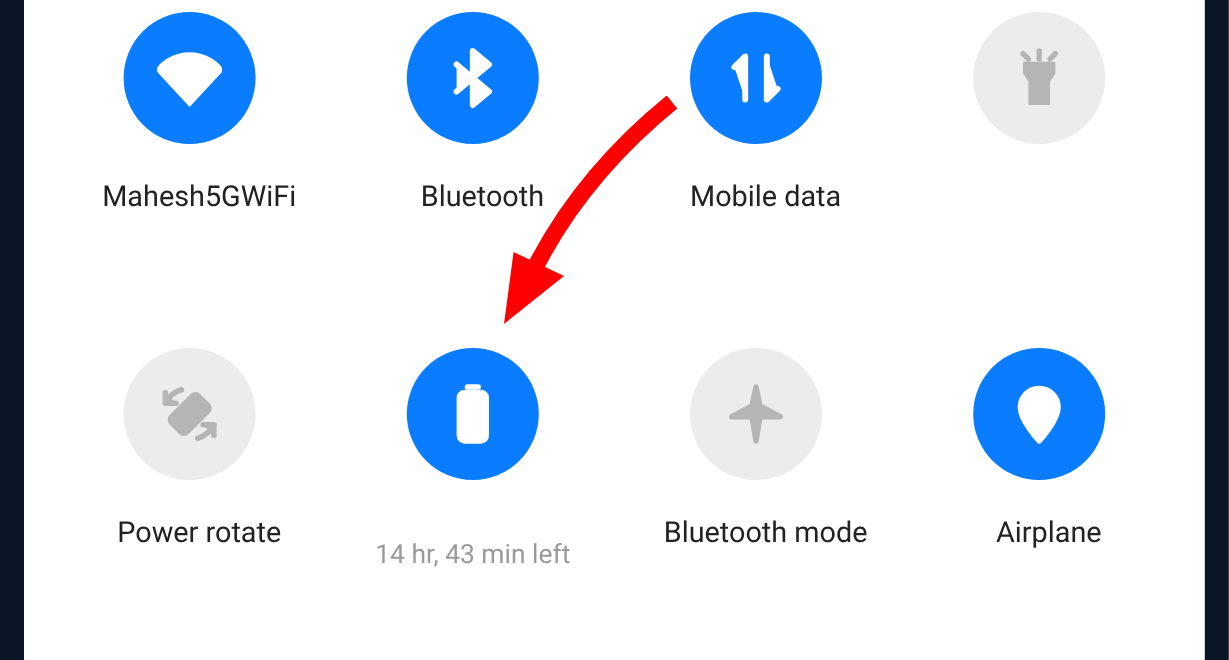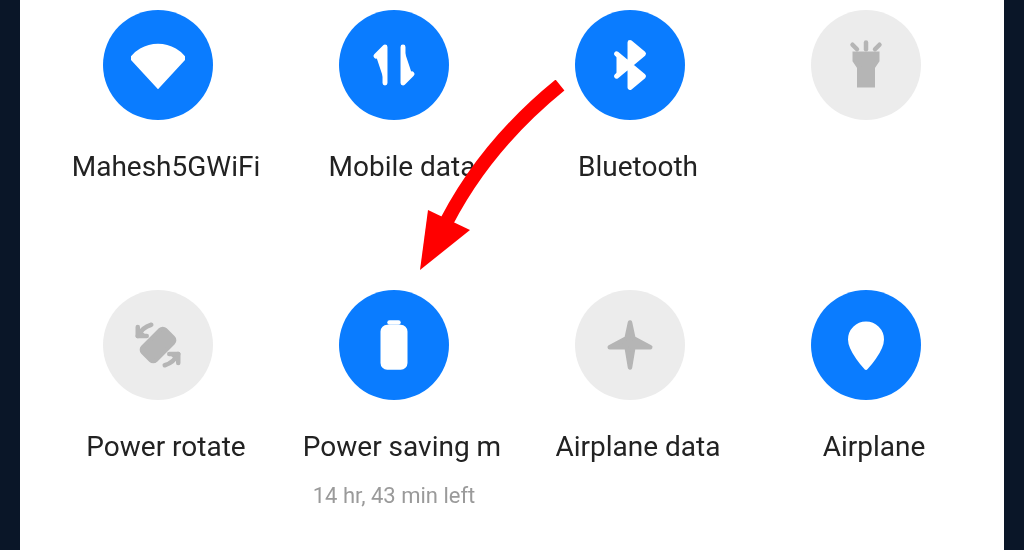--- a/index.html
+++ b/index.html
@@ -44,21 +44,21 @@
     display: flex;
     align-items: center;
     justify-content: center;
     margin-bottom: 30px;
   }
   .circle.on { background: #0a7cff; }
   .circle.on svg { stroke: #ffffff; fill: #ffffff; }
   .circle.off { background: #ececec; }
   .circle.off svg { stroke: #b5b5b5; fill: #b5b5b5; }
   .label {
-    font-size: 28px;
+    font-size: 24px;
     color: #222;
     white-space: nowrap;
     overflow: hidden;
     text-overflow: clip;
     max-width: 210px;
     text-align: center;
     margin-left: 16px;
   }
   .sublabel {
     font-size: 22px;
@@ -91,34 +91,34 @@
         <svg class="ico" viewBox="0 0 24 24">
             <path d="M12 3 C6 3 1.5 6.5 0 9 L12 22 L24 9 C22.5 6.5 18 3 12 3 Z" fill="#fff"></path>
           </svg>
       </div>
       <div class="label">Mahesh5GWiFi</div>
     </div>
 
     <div class="tile">
       <div class="circle on">
         <svg class="ico" viewBox="0 0 24 24" stroke="#fff" stroke-width="2.2" fill="none" stroke-linecap="round" stroke-linejoin="round">
+          <path d="M6 7 L18 17 L12 22 V2 L18 7 L6 17"></path>
+        </svg>
+      </div>
+      <div class="label">Bluetooth</div>
+    </div>
+
+    <div class="tile">
+      <div class="circle on">
+        <svg class="ico" viewBox="0 0 24 24" stroke="#fff" stroke-width="2.2" fill="none" stroke-linecap="round" stroke-linejoin="round">
           <path d="M8 20 V4 L4 8"></path>
             <path d="M16 4 V20 L20 16"></path>
         </svg>
       </div>
       <div class="label">Mobile data</div>
-    </div>
-
-    <div class="tile">
-      <div class="circle on">
-        <svg class="ico" viewBox="0 0 24 24" stroke="#fff" stroke-width="2.2" fill="none" stroke-linecap="round" stroke-linejoin="round">
-          <path d="M6 7 L18 17 L12 22 V2 L18 7 L6 17"></path>
-        </svg>
-      </div>
-      <div class="label">Bluetooth</div>
     </div>
 
     <div class="tile">
       <div class="circle off">
         <svg class="ico" viewBox="0 0 24 24" stroke="#b5b5b5" stroke-width="2" fill="none" stroke-linecap="round">
           <path d="M7 7 H17 V10 L15 13 V21 H9 V13 L7 10 Z"></path>
           <line x1="12" y1="2" x2="12" y2="5"></line>
           <line x1="6" y1="3" x2="8" y2="5"></line>
           <line x1="18" y1="3" x2="16" y2="5"></line>
         </svg>
@@ -140,31 +140,30 @@
 
     <div class="tile">
       <div class="circle on">
         <svg class="ico" viewBox="0 0 24 24" stroke="#fff" stroke-width="2" fill="none" stroke-linecap="round" stroke-linejoin="round">
           <rect x="7" y="4" width="10" height="18" rx="2"></rect>
           <line x1="10" y1="2" x2="14" y2="2"></line>
           <line x1="12" y1="9" x2="12" y2="17"></line>
           <line x1="8.5" y1="13" x2="15.5" y2="13"></line>
         </svg>
       </div>
-      <div class="label">Power saving m</div>
       <div class="sublabel">14 hr, 43 min left</div>
     </div>
 
     <div class="tile">
       <div class="circle off">
         <svg class="ico" viewBox="0 0 24 24" stroke="#b5b5b5" stroke-width="2" fill="none" stroke-linecap="round" stroke-linejoin="round">
           <path d="M12 2 L13.5 9 L21 13 L13.5 13 L12 22 L10.5 13 L3 13 L10.5 9 Z"></path>
         </svg>
       </div>
-      <div class="label">Airplane data</div>
+      <div class="label">Bluetooth mode</div>
     </div>
 
     <div class="tile">
       <div class="circle on">
         <svg class="ico" viewBox="0 0 24 24" stroke="#fff" stroke-width="2" fill="none" stroke-linecap="round" stroke-linejoin="round">
           <path d="M12 22 C12 22 5 14.5 5 9.5 A7 7 0 0 1 19 9.5 C19 14.5 12 22 12 22 Z"></path>
           <circle cx="12" cy="9.5" r="2.5"></circle>
         </svg>
       </div>
       <div class="label">Airplane</div>

